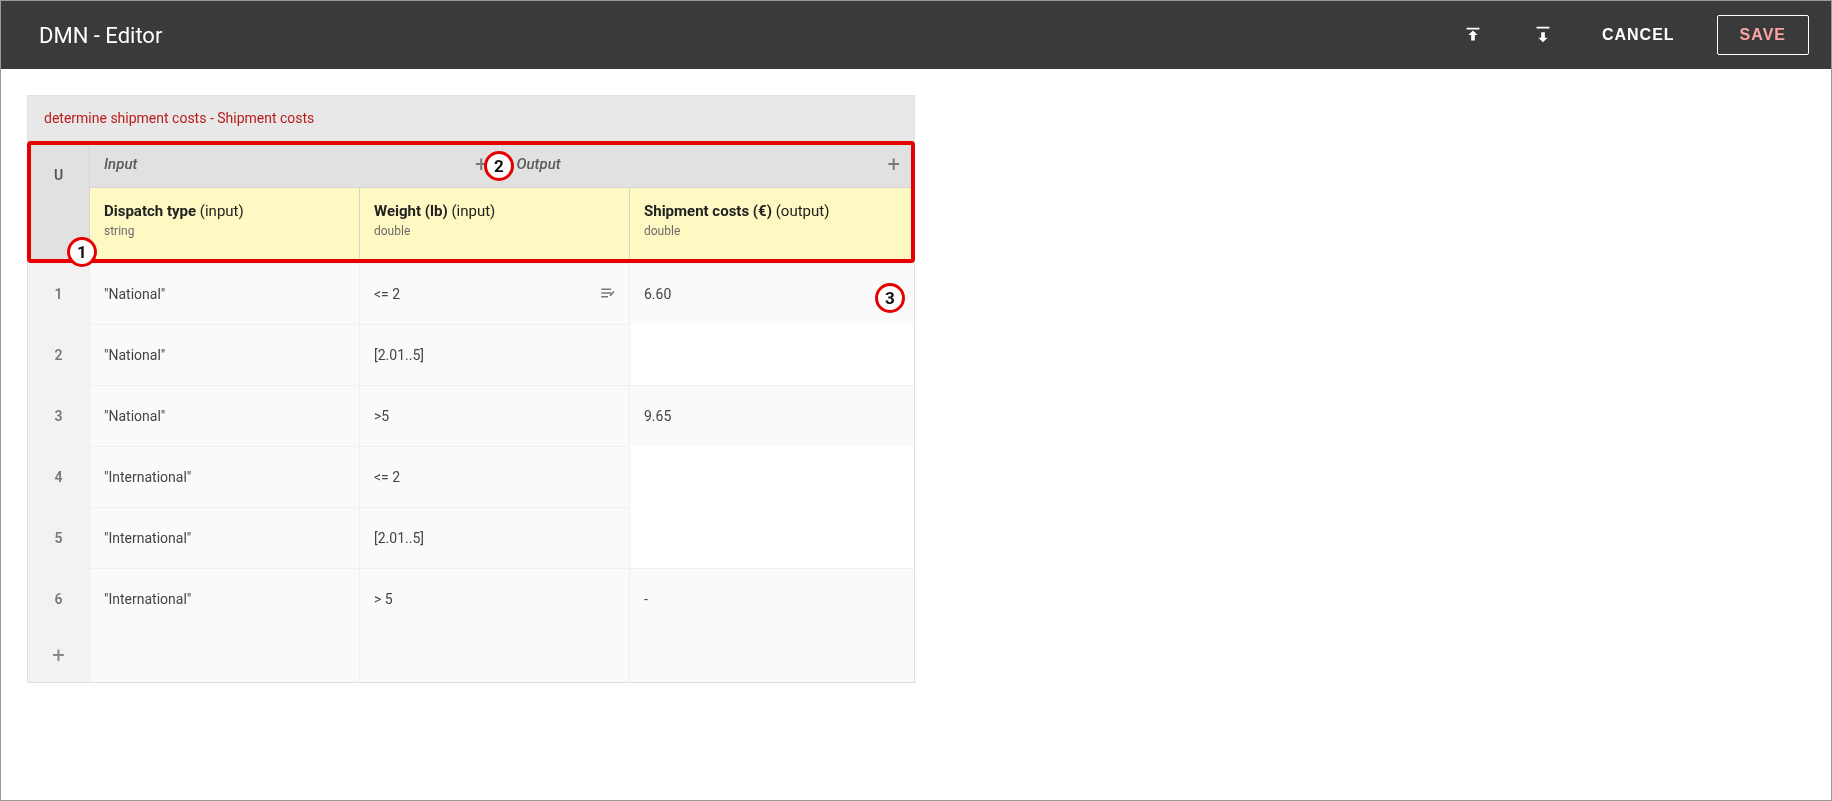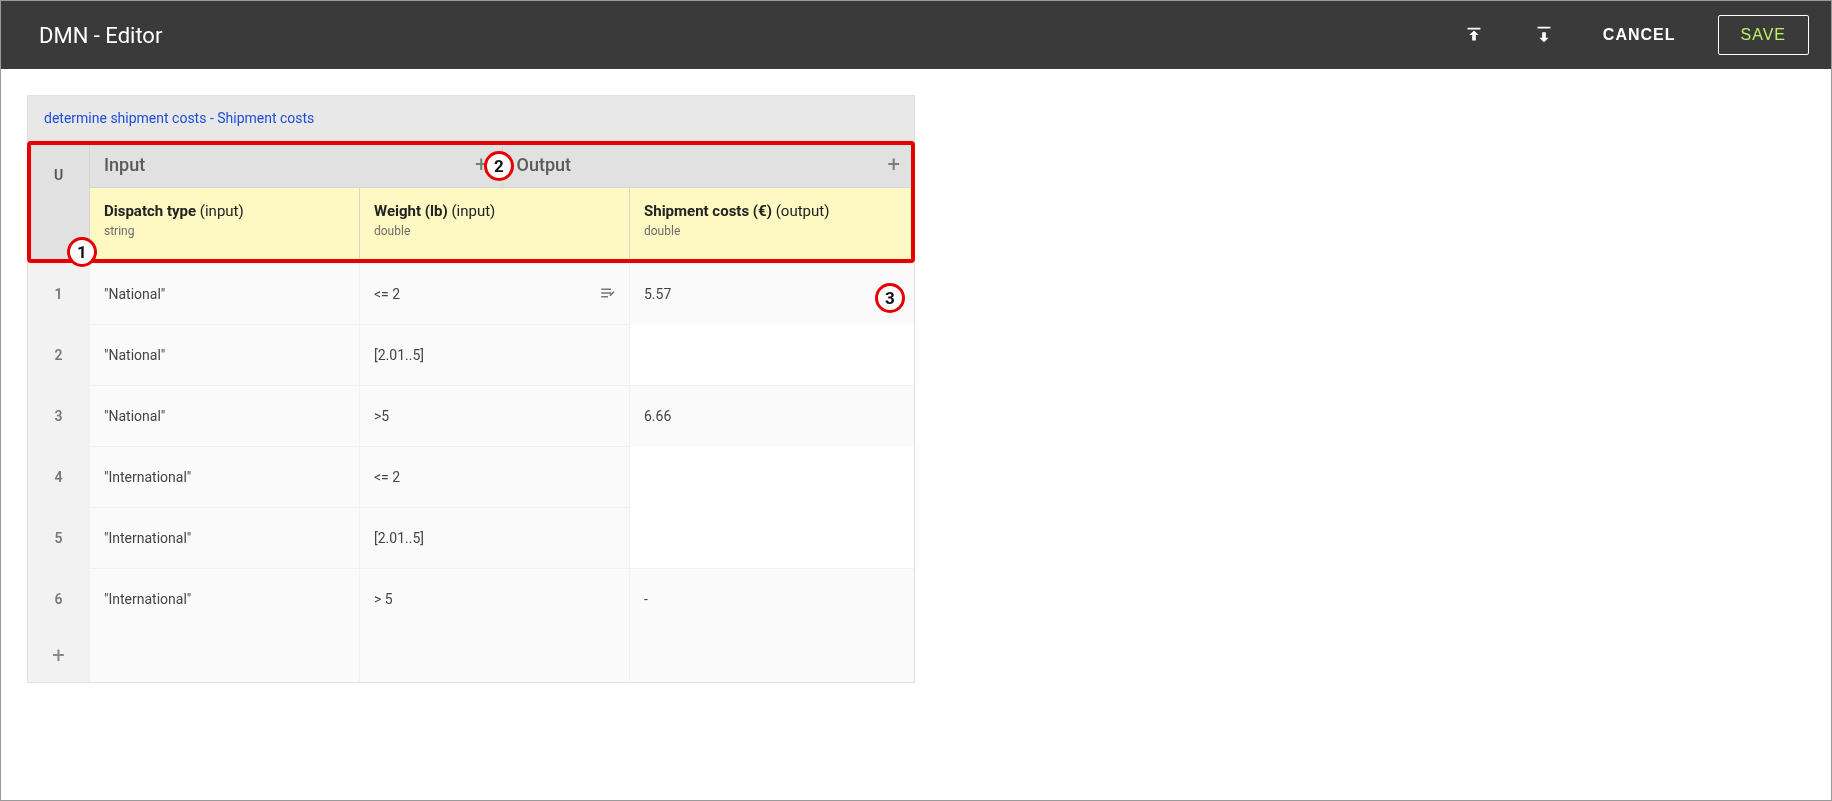--- a/index.html
+++ b/index.html
@@ -4,33 +4,33 @@
 <style>
   * { box-sizing: border-box; }
   html, body { margin:0; padding:0; font-family: "Segoe UI", Roboto, Arial, sans-serif; background:#fff; color:#333; }
   .frame { width:1832px; height:801px; border:1px solid #999; position:relative; overflow:hidden; }
 
   .topbar { background:#3a3a3a; color:#fff; height:68px; display:flex; align-items:center; padding:0 22px; justify-content:space-between; }
   .topbar-title { font-size:22px; font-weight:400;margin-left:16px; }
   .topbar-actions { display:flex; align-items:center; gap:36px; }
   .icon-btn { background:none; border:none; color:#fff; cursor:pointer; display:flex; align-items:center; justify-content:center; }
   .cancel-btn { background:none; border:none; color:#fff; font-size:16px; font-weight:600; letter-spacing:1px; cursor:pointer; }
-  .save-btn { background:none; border:1px solid #fff; color:#bef264; font-size:16px; font-weight:400; letter-spacing:1px; padding:10px 22px; cursor:pointer; border-radius:2px;text-align:right; }
+  .save-btn { background:none; border:1px solid #fff; color:#fca5a5; font-size:16px; font-weight:700; letter-spacing:1px; padding:10px 22px; cursor:pointer; border-radius:2px;text-align:right; }
 
   .content { padding:26px; }
   .table-wrap { width:888px; display:flex; flex-direction:column; position:relative; }
 
-  .title-row { background:#e8e8e8; border:1px solid #e0e0e0; padding:14px 16px; font-size:14px; color:#1d4ed8; }
+  .title-row { background:#e8e8e8; border:1px solid #e0e0e0; padding:14px 16px; font-size:14px; color:#b91c1c; }
 
   .hdrA { display:flex; border-left:1px solid #e0e0e0; border-right:1px solid #e0e0e0; }
   .hdrA .cell { background:#e1e1e1; border-right:1px solid #d5d5d5; height:46px; position:relative; }
   .hdrA .hit { width:62px; display:flex; align-items:flex-end; justify-content:center; border-bottom:none; }
   .hdrA .hit span { font-size:14px; color:#555; font-weight:600; padding-bottom:4px; }
   .hdrA .iohead { flex:1; display:flex; align-items:center; padding:0 14px; justify-content:space-between; }
-  .hdrA .iohead .lbl { font-size:18px; color:#5a5a5a; font-weight:500; }
+  .hdrA .iohead .lbl { font-size:15px; color:#5a5a5a; font-weight:500;font-style:italic; }
   .plus { color:#7a7a7a; font-size:22px; cursor:pointer; user-select:none; }
 
   .hdrB { display:flex; border-left:1px solid #e0e0e0; border-right:1px solid #e0e0e0; }
   .hdrB .cell { background:#fef9c3; border-top:1px solid #d5d5d5; border-right:1px solid #d5d5d5; height:76px; padding:14px 14px 10px 14px; }
   .hdrB .hit { width:62px; background:#e1e1e1; border-right:1px solid #d5d5d5; border-top:none; }
   .colname { font-size:15px; color:#222; }
   .colname b { font-weight:700; }
   .coltype { font-size:12px; color:#6b6b6b; margin-top:4px; }
 
   .datarow { display:flex; border-left:1px solid #e0e0e0; border-right:1px solid #e0e0e0; height:61px; }
@@ -114,34 +114,34 @@
         <div class="cell idx">1</div>
         <div class="cell col-input1">"National"</div>
         <div class="cell col-input2">
           <span>&lt;= 2</span>
           <span class="edit-icon">
             <svg width="18" height="18" viewBox="0 0 24 24" fill="#777">
                 <path d="M3 6h13v2H3V6zm0 5h13v2H3v-2zm0 5h9v2H3v-2zm17.7-5.3l-1.4-1.4-5 5V16h1.7l4.7-5.3z"></path>
               </svg>
           </span>
         </div>
-        <div class="cell col-output" style="border-right:none">5.57</div>
+        <div class="cell col-output" style="border-right:none">6.60</div>
       </div>
 
       <div class="datarow">
         <div class="cell idx">2</div>
         <div class="cell col-input1">"National"</div>
         <div class="cell col-input2">[2.01..5]</div>
       </div>
 
       <div class="datarow">
         <div class="cell idx">3</div>
         <div class="cell col-input1">"National"</div>
         <div class="cell col-input2">&gt;5</div>
-        <div class="cell col-output" style="border-right:none">6.66</div>
+        <div class="cell col-output" style="border-right:none">9.65</div>
       </div>
 
       <div class="datarow">
         <div class="cell idx">4</div>
         <div class="cell col-input1">"International"</div>
         <div class="cell col-input2">&lt;= 2</div>
       </div>
 
       <div class="datarow">
         <div class="cell idx">5</div>

